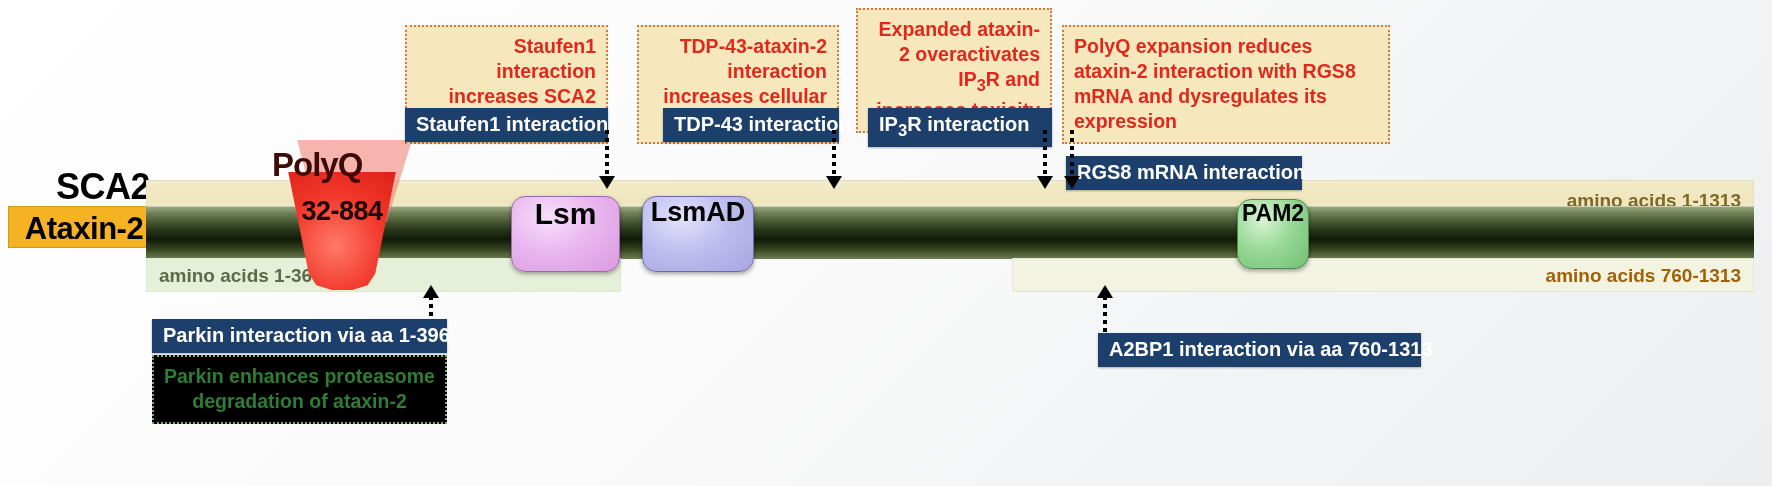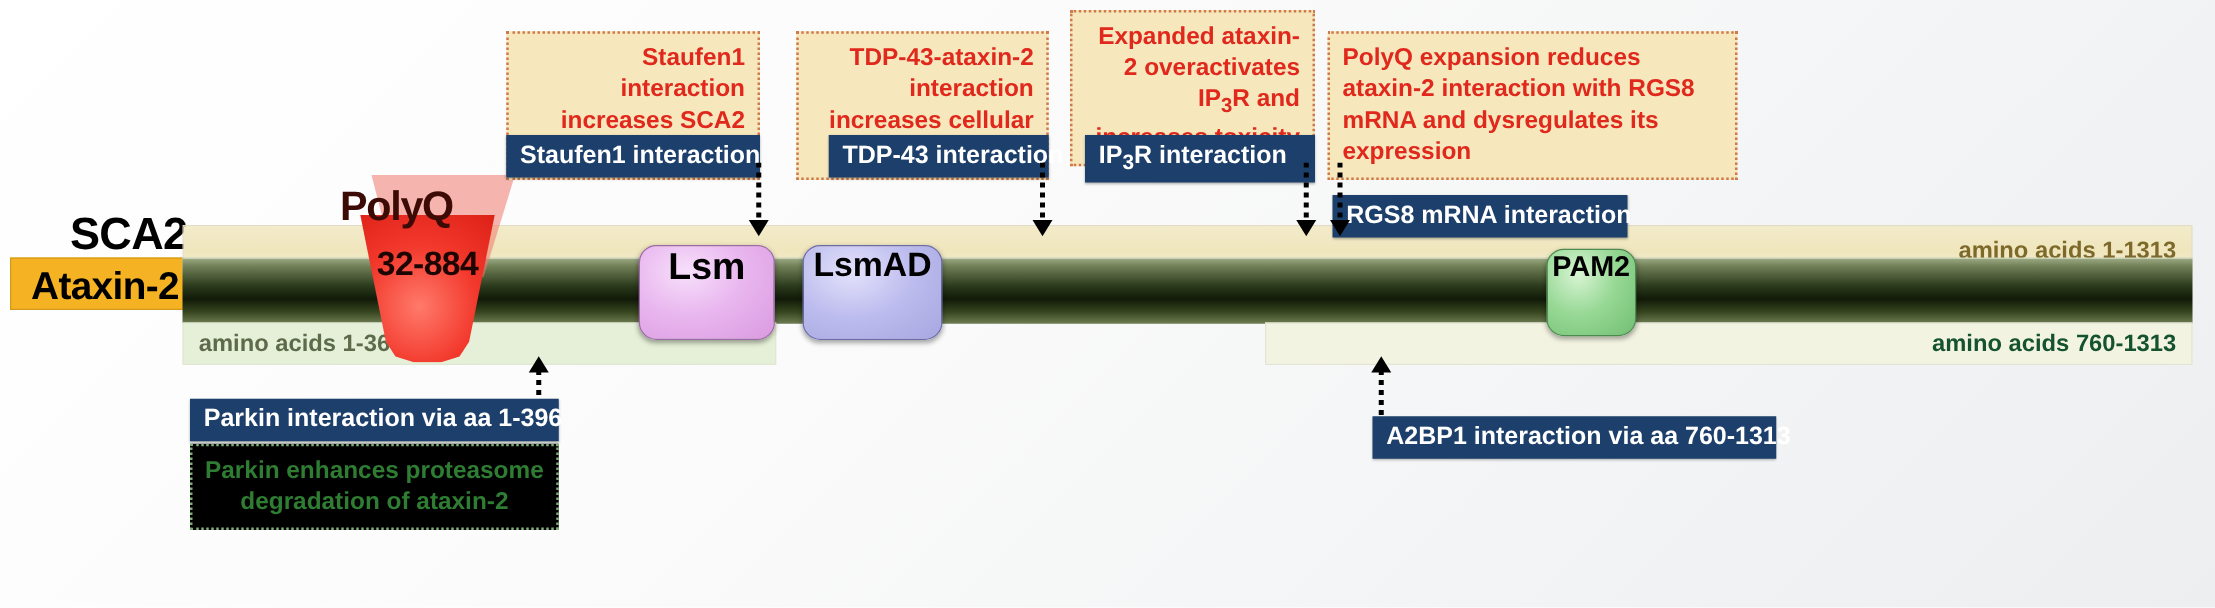--- a/index.html
+++ b/index.html
@@ -45,21 +45,21 @@
   #strip-bottom-left .aa{
     position:absolute;left:12px;top:6px;
     font-size:19px;font-weight:bold;color:#5d6b4a;
   }
   #strip-bottom-right{
     left:1012px;top:258px;width:742px;height:34px;
     background:#f3f3e2;border:1px solid #e4e4d6;
   }
   #strip-bottom-right .aa{
     position:absolute;right:12px;top:6px;
-    font-size:19px;font-weight:bold;color:#14532d;
+    font-size:19px;font-weight:bold;color:#a16207;
   }
 
   
   #backbone{
     left:146px;top:206px;width:1608px;height:52px;
     background:
       linear-gradient(180deg,
         #9aa882 0%,
         #6f7f55 12%,
         #2b3a1c 42%,

